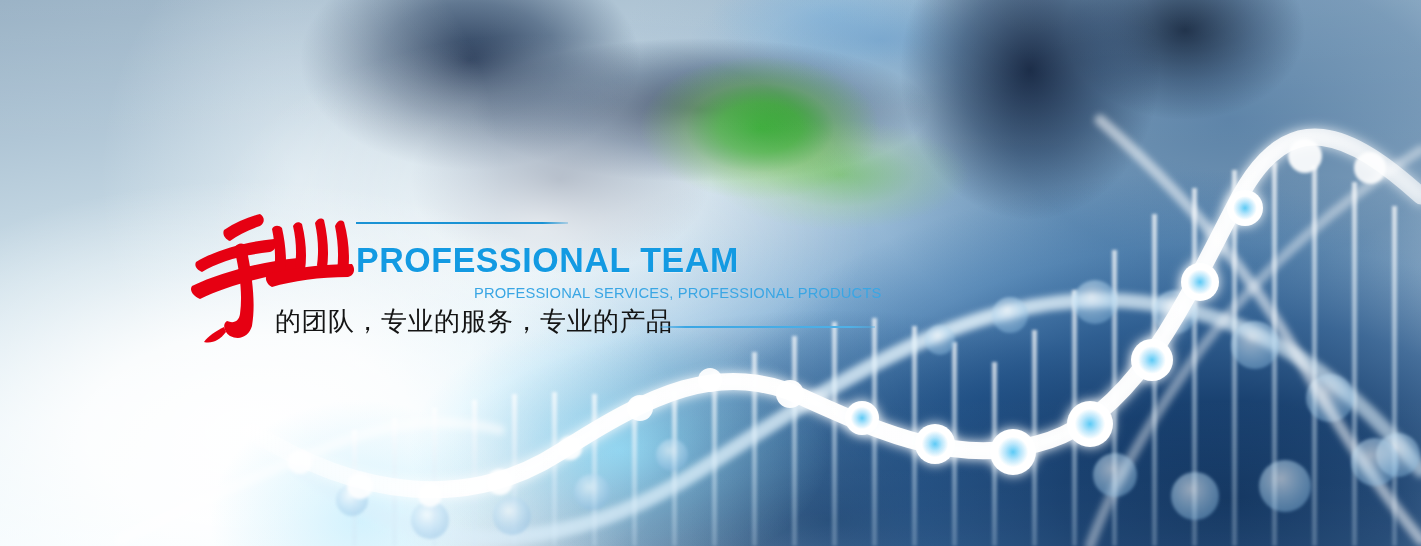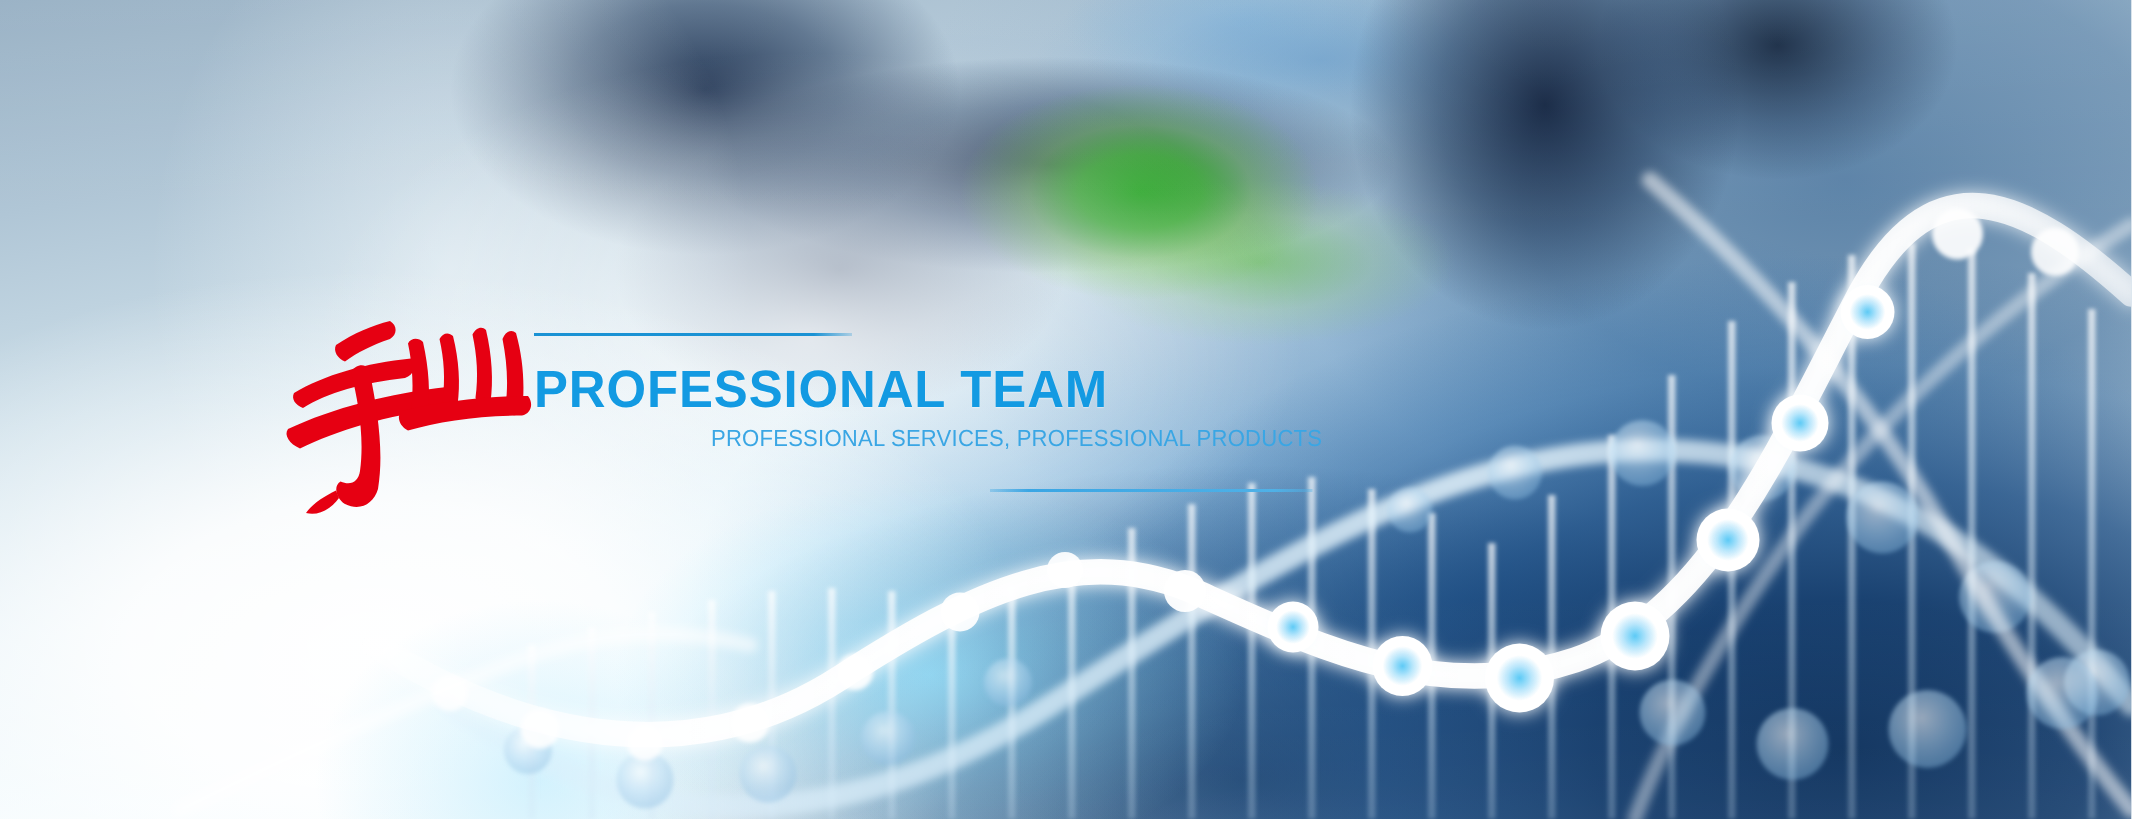--- a/index.html
+++ b/index.html
@@ -407,17 +407,18 @@
         </g>
       </svg>
     </div>
 
     <div id="rule-top"></div>
 
     <div id="headline">PROFESSIONAL TEAM</div>
 
     <div id="subhead-en">PROFESSIONAL SERVICES, PROFESSIONAL PRODUCTS</div>
 
+    <div id="subhead-cn">的团队，专业的服务，专业的产品</div>
 
     <div id="rule-bottom"></div>
 
   </div>
 </div>
 
 </body></html>

